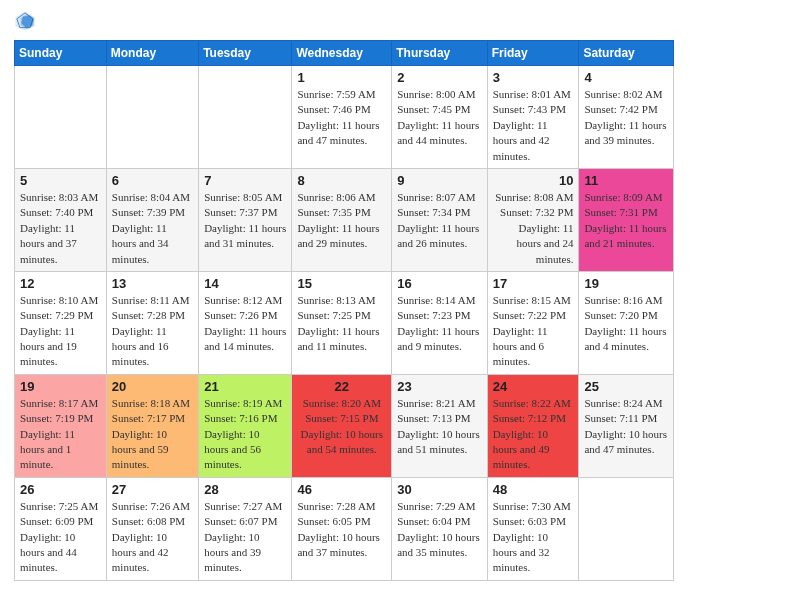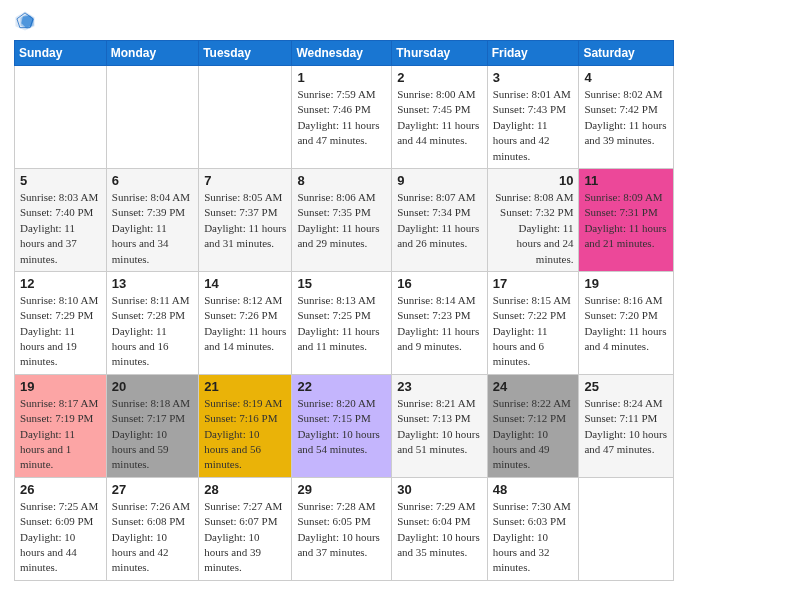--- a/index.html
+++ b/index.html
@@ -212,37 +212,37 @@
           <td>
             <span class="day-number">19</span>
             <div class="day-info">Sunrise: 8:16 AM<br>Sunset: 7:20 PM<br>Daylight: 11 hours and 4 minutes.</div>
           </td>
         </tr>
         <tr>
           <td style="background: #fca5a5;">
             <span class="day-number">19</span>
             <div class="day-info">Sunrise: 8:17 AM<br>Sunset: 7:19 PM<br>Daylight: 11 hours and 1 minute.</div>
           </td>
-          <td style="background: #a3a3a3;">
+          <td style="background: #fdba74;">
             <span class="day-number">20</span>
             <div class="day-info">Sunrise: 8:18 AM<br>Sunset: 7:17 PM<br>Daylight: 10 hours and 59 minutes.</div>
           </td>
-          <td style="background: #eab308;">
+          <td style="background: #bef264;">
             <span class="day-number">21</span>
             <div class="day-info">Sunrise: 8:19 AM<br>Sunset: 7:16 PM<br>Daylight: 10 hours and 56 minutes.</div>
           </td>
-          <td style="background: #c4b5fd;">
+          <td style="background: #ef4444; text-align: center;">
             <span class="day-number">22</span>
             <div class="day-info">Sunrise: 8:20 AM<br>Sunset: 7:15 PM<br>Daylight: 10 hours and 54 minutes.</div>
           </td>
           <td style="background: rgb(245, 245, 245); margin-left: 15px;">
             <span class="day-number">23</span>
             <div class="day-info">Sunrise: 8:21 AM<br>Sunset: 7:13 PM<br>Daylight: 10 hours and 51 minutes.</div>
           </td>
-          <td style="background: #a3a3a3;">
+          <td style="background: #ef4444;">
             <span class="day-number">24</span>
             <div class="day-info">Sunrise: 8:22 AM<br>Sunset: 7:12 PM<br>Daylight: 10 hours and 49 minutes.</div>
           </td>
           <td style="background: rgb(245, 245, 245); margin-top: 7px;">
             <span class="day-number">25</span>
             <div class="day-info">Sunrise: 8:24 AM<br>Sunset: 7:11 PM<br>Daylight: 10 hours and 47 minutes.</div>
           </td>
         </tr>
         <tr>
           <td>
@@ -251,21 +251,21 @@
           </td>
           <td>
             <span class="day-number">27</span>
             <div class="day-info">Sunrise: 7:26 AM<br>Sunset: 6:08 PM<br>Daylight: 10 hours and 42 minutes.</div>
           </td>
           <td>
             <span class="day-number">28</span>
             <div class="day-info">Sunrise: 7:27 AM<br>Sunset: 6:07 PM<br>Daylight: 10 hours and 39 minutes.</div>
           </td>
           <td>
-            <span class="day-number">29</span>
+            <span class="day-number">46</span>
             <div class="day-info">Sunrise: 7:28 AM<br>Sunset: 6:05 PM<br>Daylight: 10 hours and 37 minutes.</div>
           </td>
           <td>
             <span class="day-number">30</span>
             <div class="day-info">Sunrise: 7:29 AM<br>Sunset: 6:04 PM<br>Daylight: 10 hours and 35 minutes.</div>
           </td>
           <td>
             <span class="day-number">48</span>
             <div class="day-info">Sunrise: 7:30 AM<br>Sunset: 6:03 PM<br>Daylight: 10 hours and 32 minutes.</div>
           </td>

